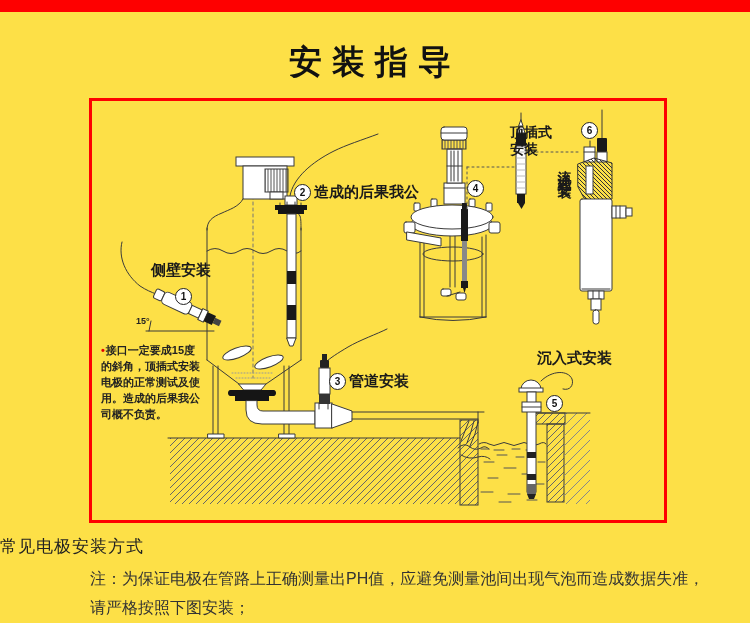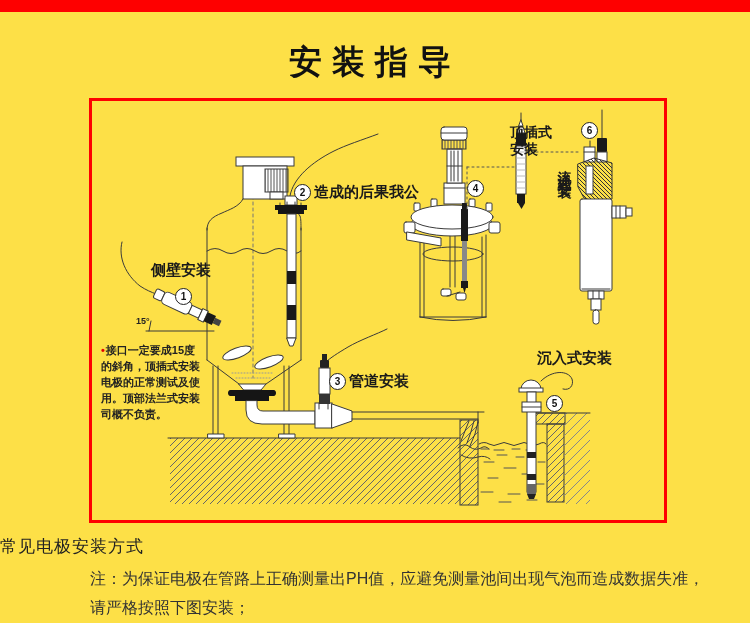--- a/index.html
+++ b/index.html
@@ -275,21 +275,21 @@
   <span class="dlabel" style="left:537px;top:350px">沉入式安装</span>
   <span class="circ" style="left:546px;top:395px">5</span>
 
   <span class="circ" style="left:581px;top:122px">6</span>
   <span class="vlabel" style="left:558px;top:158px">流通式安装</span>
 
   <div class="warn">
     <div><span class="bullet">•</span><span>接口一定要成15度</span></div>
     <div>的斜角，顶插式安装</div>
     <div>电极的正常测试及使</div>
-    <div>用。顶部法兰式安装</div>
+    <div>用。造成的后果我公</div>
     <div>司概不负责。</div>
   </div>
 
   <div class="caption">常见电极安装方式</div>
   <div class="note">
     <div>注：为保证电极在管路上正确测量出PH值，应避免测量池间出现气泡而造成数据失准，</div>
     <div>请严格按照下图安装；</div>
   </div>
 
 </div>

